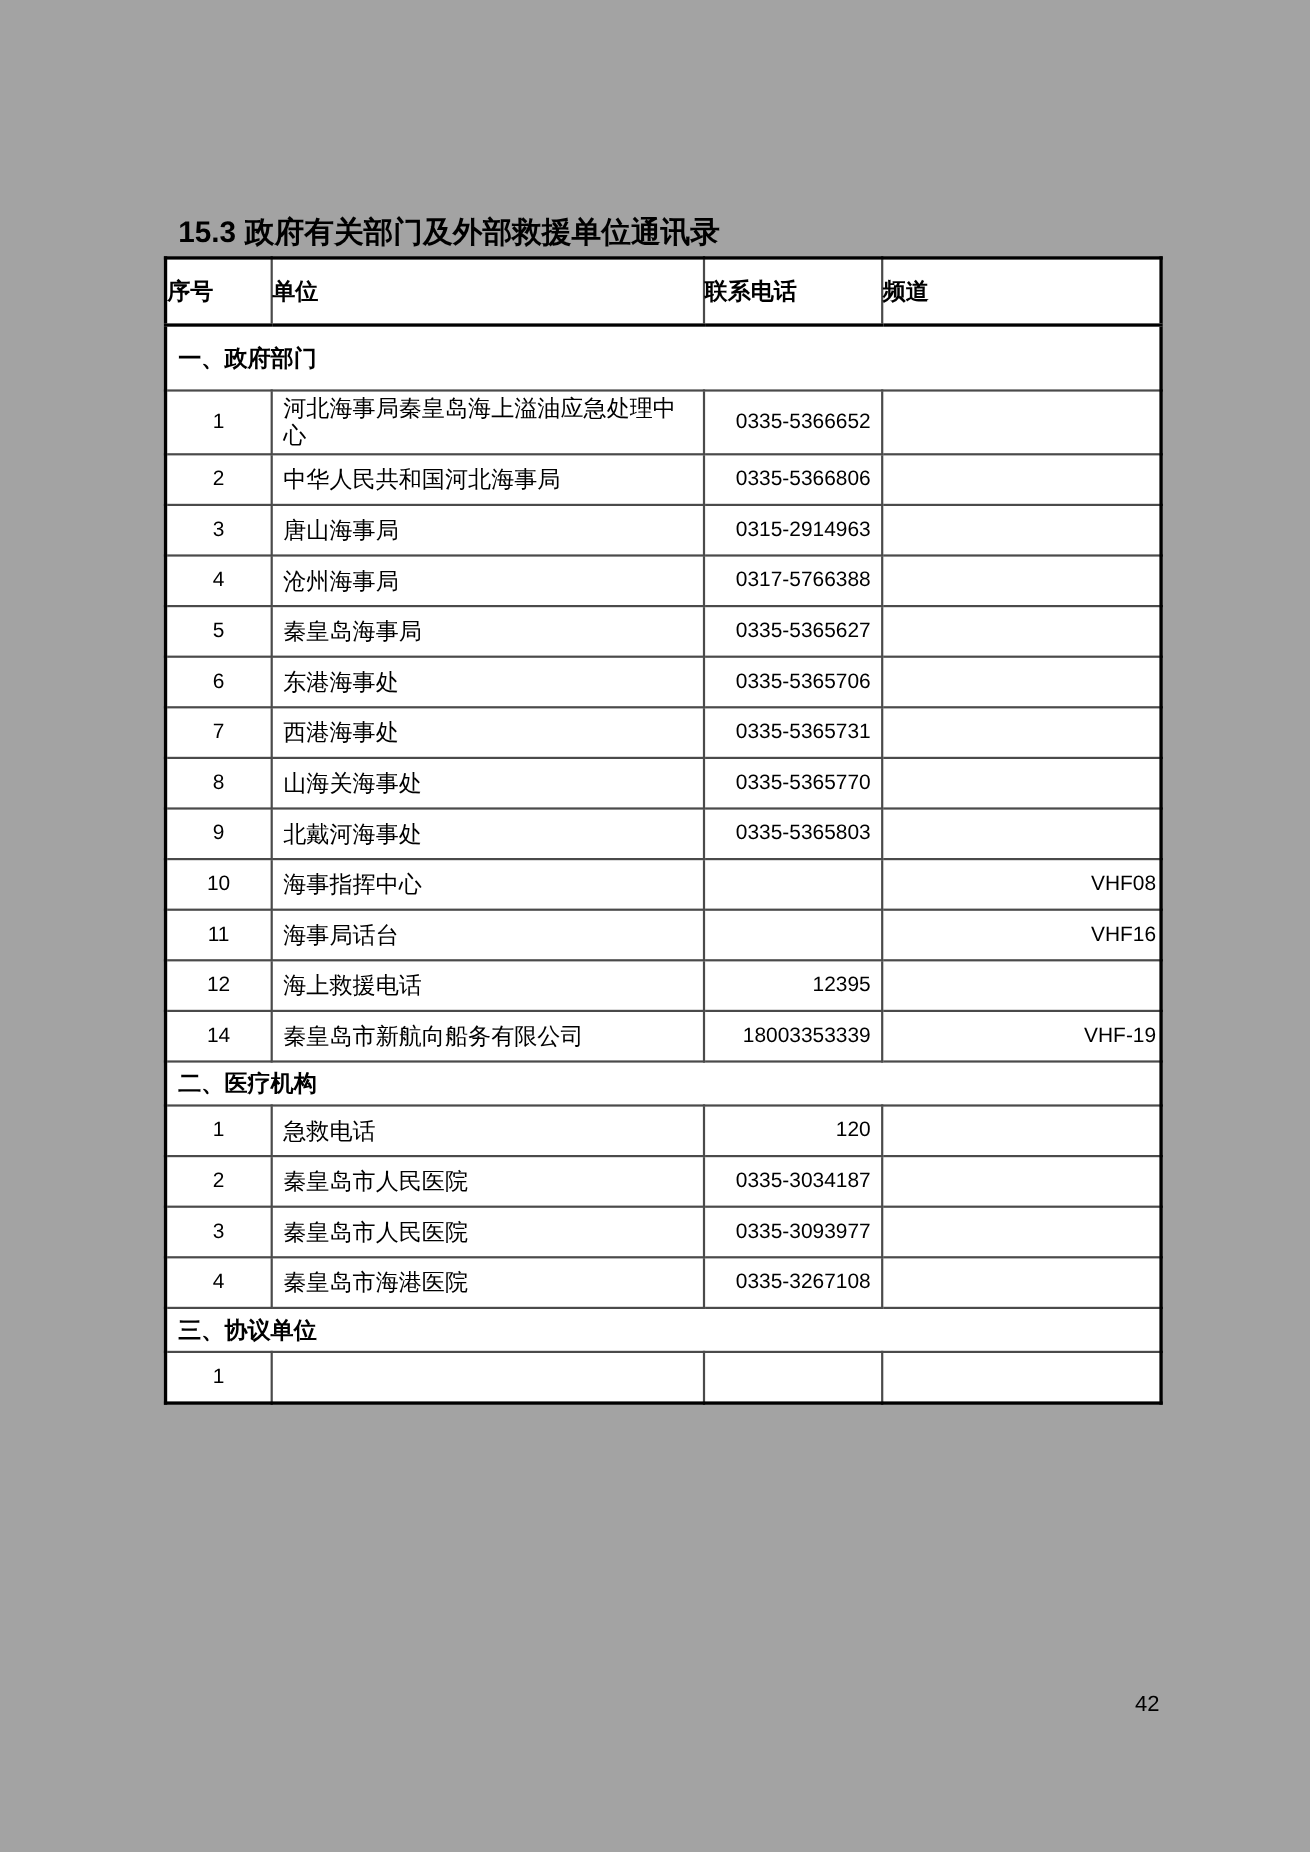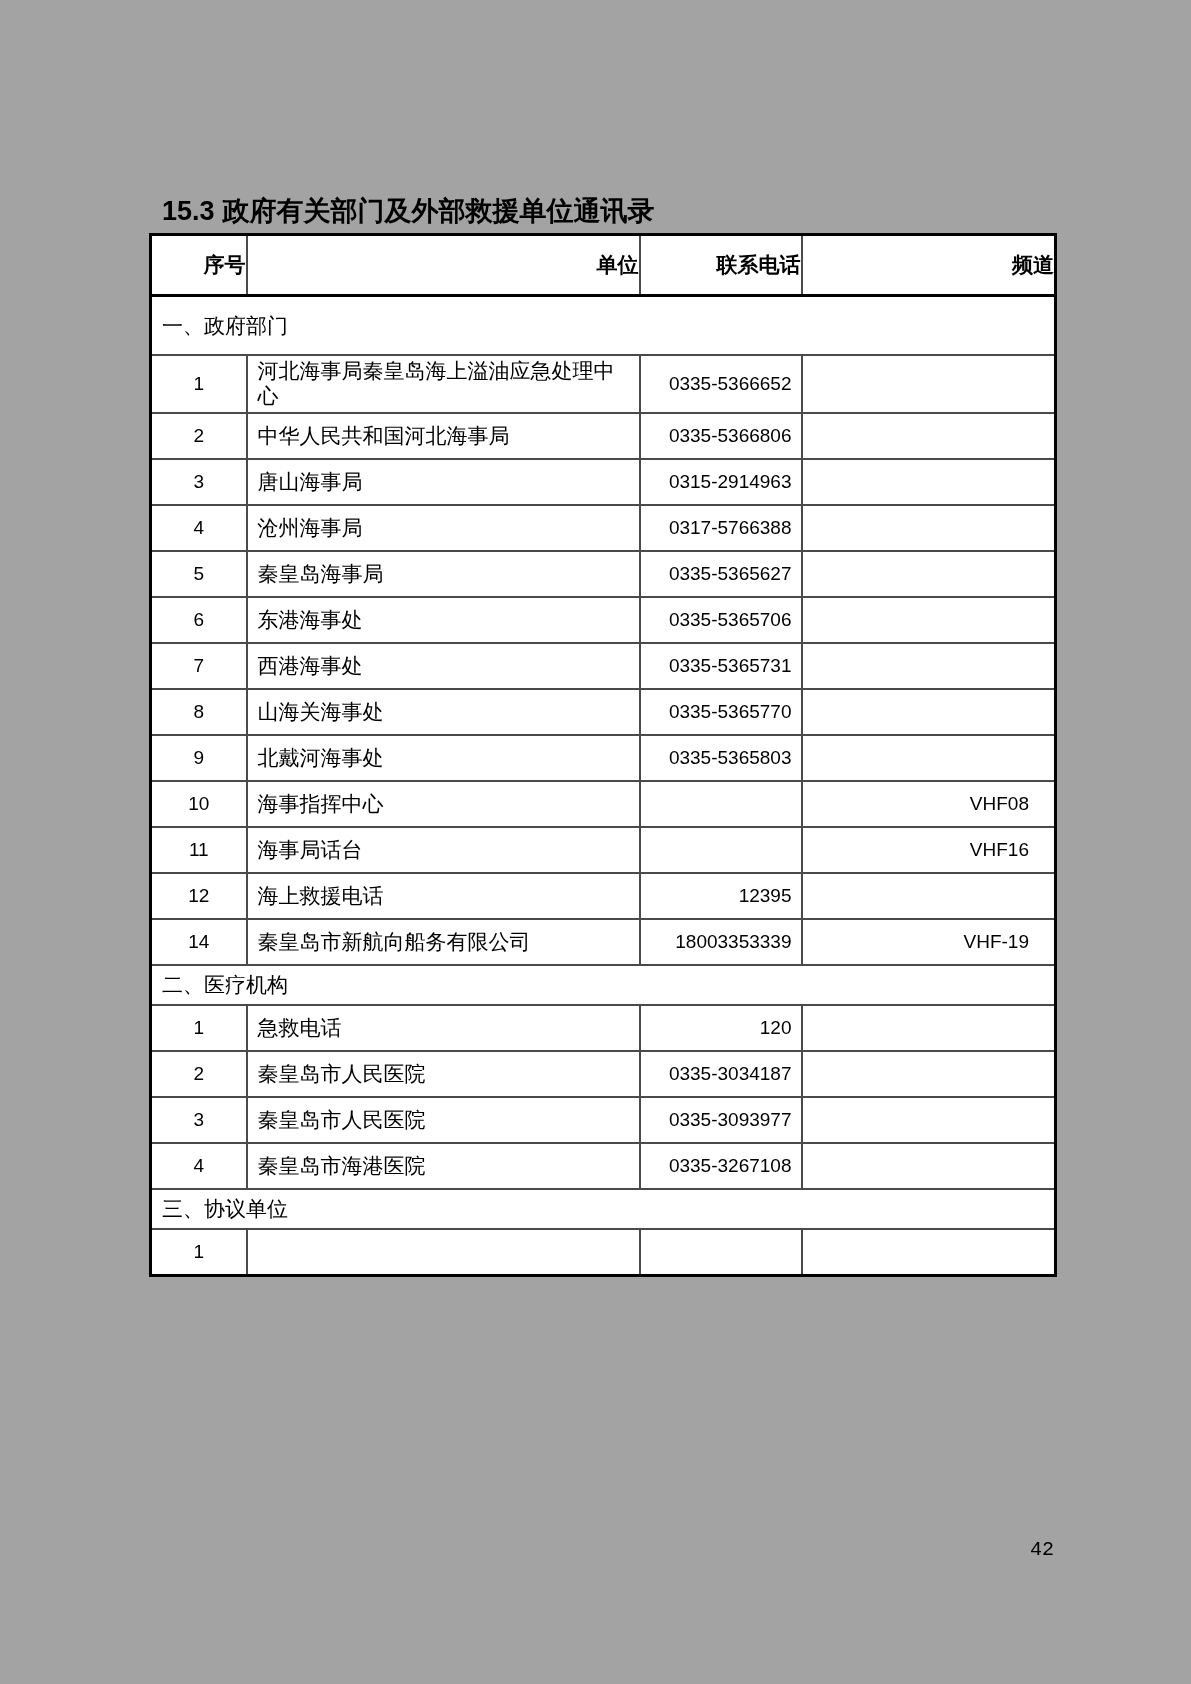--- a/index.html
+++ b/index.html
@@ -40,27 +40,27 @@
   .contact-table th, .contact-table td {
     border: 2px solid #4a4a4a;
     padding: 0;
     vertical-align: middle;
     background: #ffffff;
   }
   .contact-table thead th {
     height: 58px;
     font-size: 21px;
     font-weight: bold;
-    text-align: right;
+    text-align: left;
     border-bottom: 3px solid #000000;
     font-family: "Liberation Serif", "DejaVu Serif", serif;
   }
   .contact-table td { height: 38px; font-size: 21px; }
   tr.section-row td {
-    font-weight: normal;
+    font-weight: bold;
     text-align: left;
     padding-left: 10px;
     font-size: 21px;
     font-family: "Liberation Serif", "DejaVu Serif", serif;
   }
   tr.section-row.tall td { height: 57px; }
   td.cell-no {
     text-align: center;
     font-family: "Liberation Sans", "DejaVu Sans", sans-serif;
     font-size: 19px;
@@ -73,32 +73,32 @@
   }
   td.cell-phone {
     text-align: right;
     padding-right: 9px;
     font-family: "Liberation Sans", "DejaVu Sans", sans-serif;
     font-size: 19px;
     margin-top: 45px;
   }
   td.cell-channel {
     text-align: right;
-    padding-right: 25px;
+    padding-right: 3px;
     font-family: "Liberation Sans", "DejaVu Sans", sans-serif;
     font-size: 19px;
   }
   .page-footer {
     position: absolute;
     left: 149px;
     top: 1538px;
     width: 905px;
     text-align: right;
     font-size: 20px;
-    font-family: Liberation Mono, monospace;
+    font-family: Liberation Sans, sans-serif;
   }
 </style>
 </head>
 <body>
 
 <div class="page">
   <div class="content">
     <h2 class="doc-title">
       <span class="num">15.3</span><span>政府有关部门及外部救援单位通讯录</span>
     </h2>

